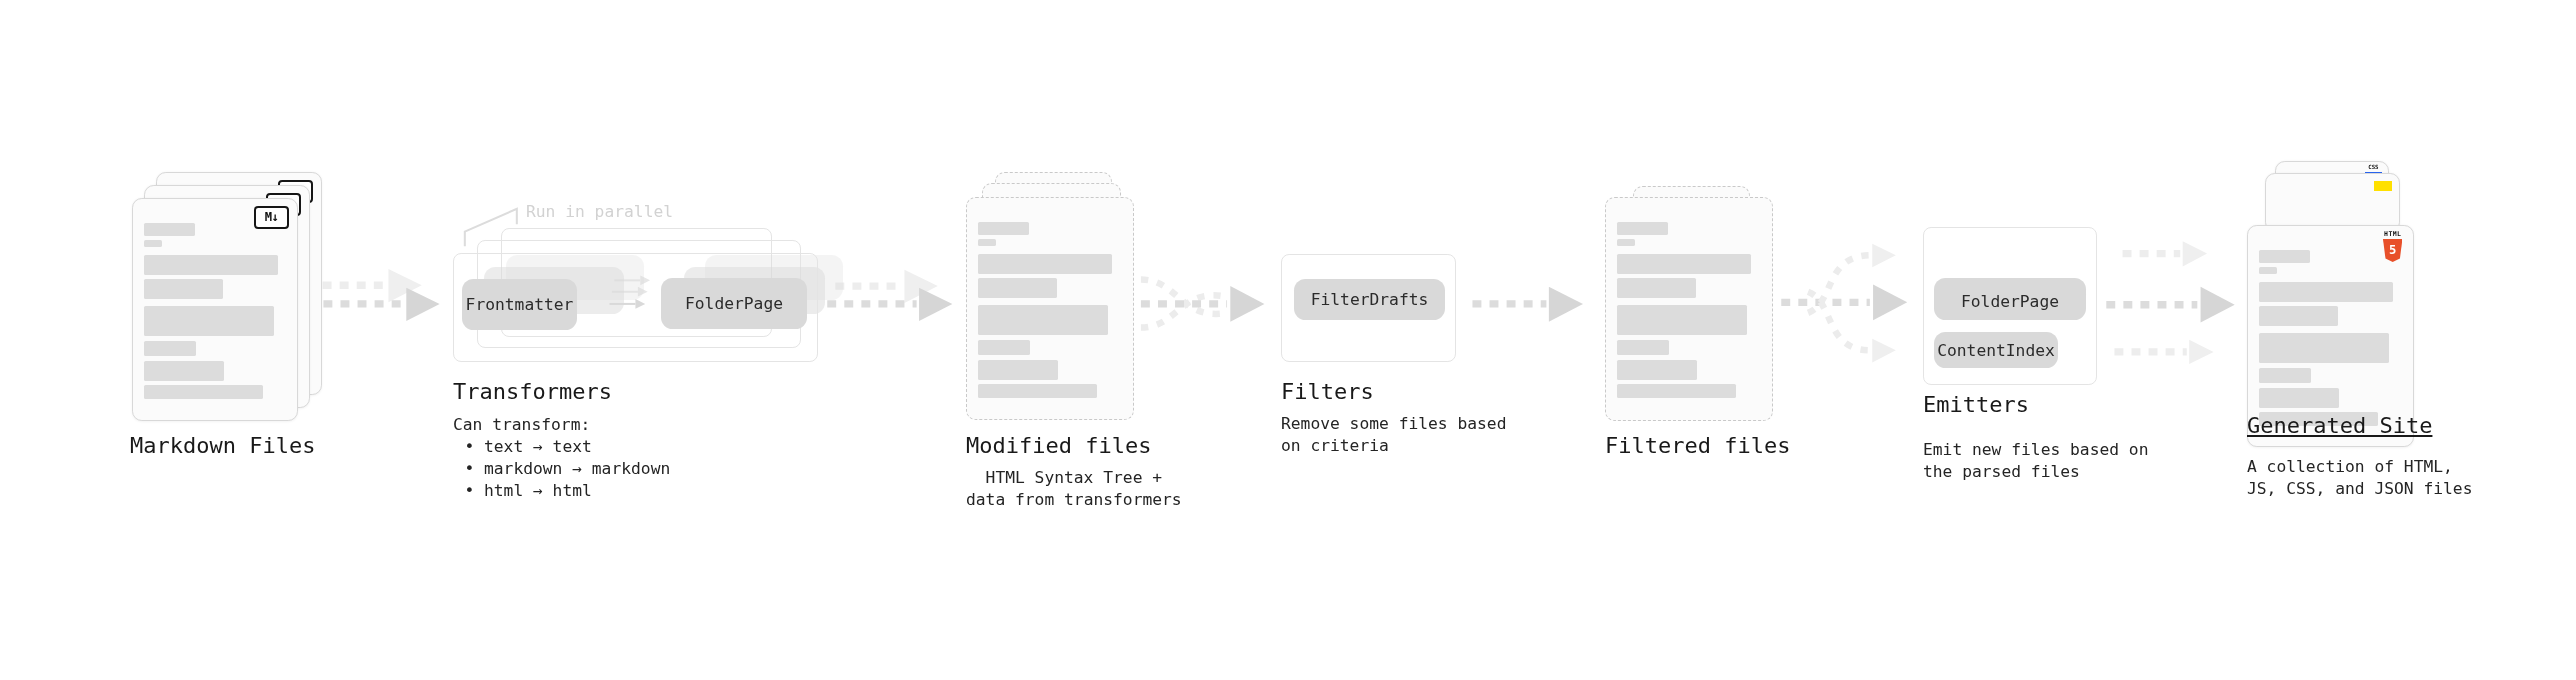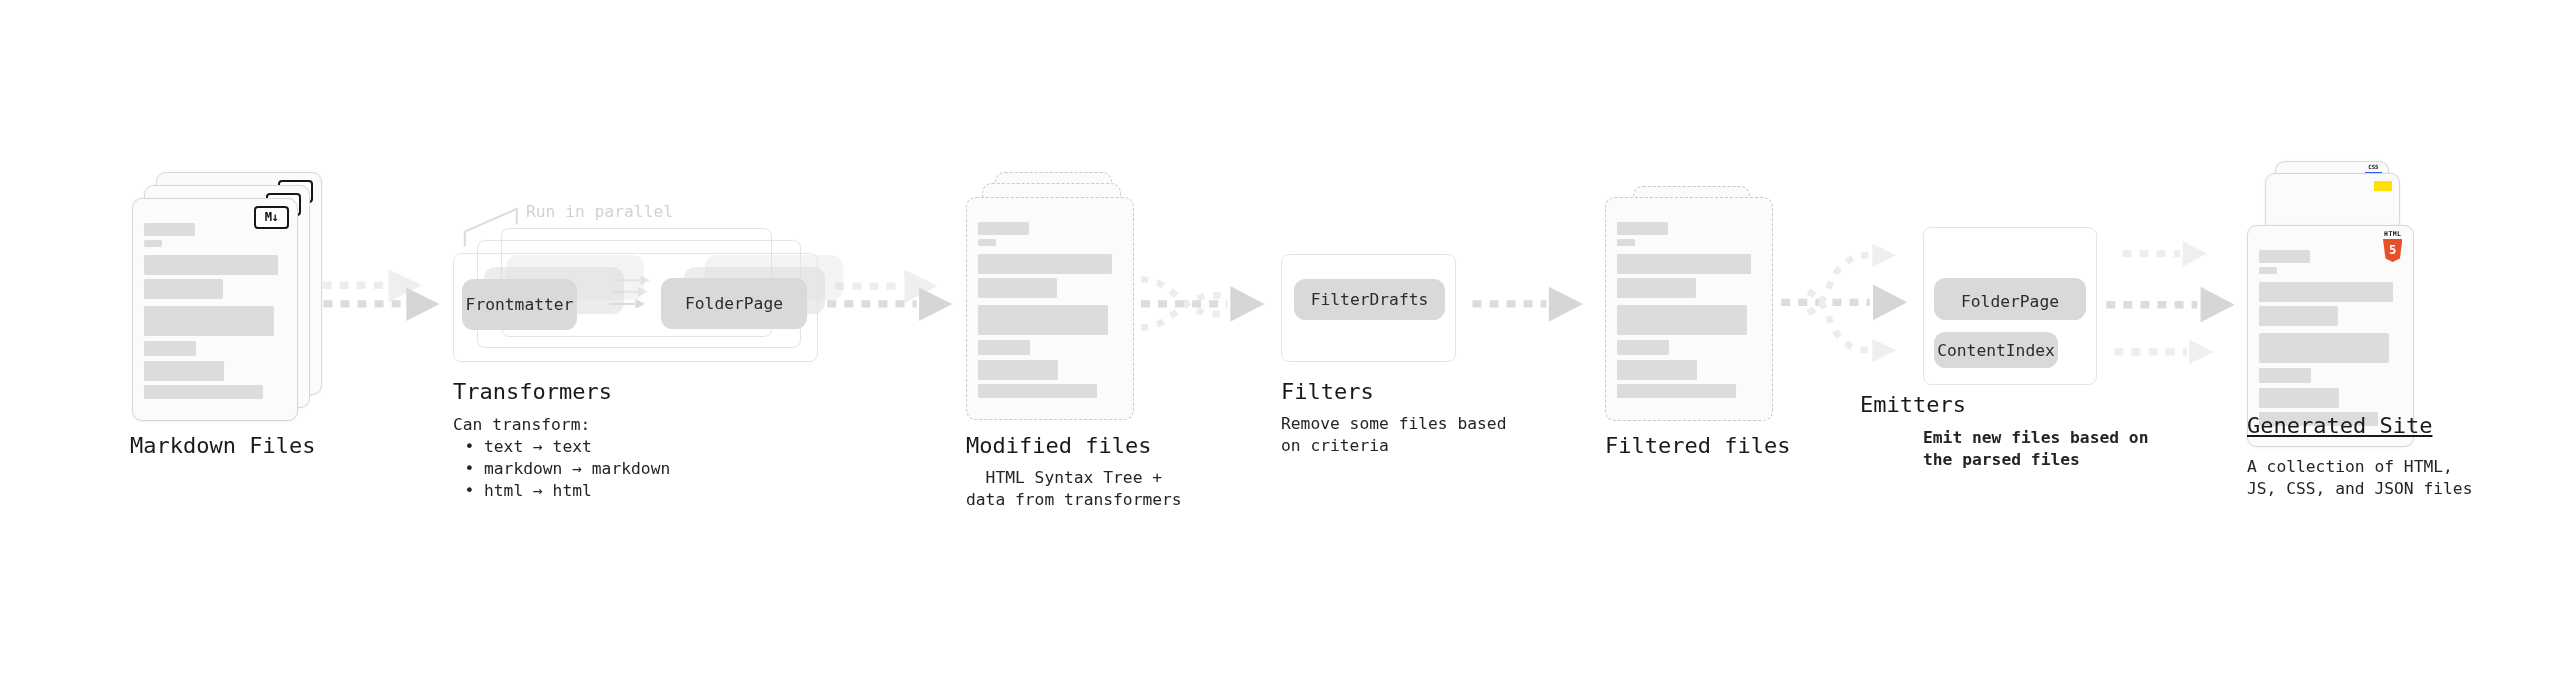--- a/index.html
+++ b/index.html
@@ -208,22 +208,22 @@
         </div>
     </div>
     <div class="title" style="left:1605px;top:433px;">Filtered files</div>
   </div>
 
   <div>
     <div class="group-box" style="left:1923px;top:227px;width:172px;height:156px;"></div>
     <div class="chip" style="left:1934px;top:238px;width:152px;height:36px;margin-top:40px;">ContentPage</div>
     <div class="chip" style="left:1934px;top:283px;width:152px;height:37px;">FolderPage</div>
     <div class="chip" style="left:1934px;top:332px;width:124px;height:36px;">ContentIndex</div>
-    <div class="title" style="left:1860px;top:392px;">Emitters</div>
-    <div class="sub" style="left:1923px;top:427px;font-weight:bold;">
+    <div class="title" style="left:1923px;top:392px;">Emitters</div>
+    <div class="sub" style="left:1923px;top:439px;">
       <span class="line">Emit new files based on</span>
       <span class="line">the parsed files</span>
     </div>
   </div>
 
   <div>
     <div class="doc-card solid" style="left:2275px;top:161px;width:112px;height:57px;">
       <div class="css-badge">
         <span class="word">CSS</span>
         <div class="bar"></div>

